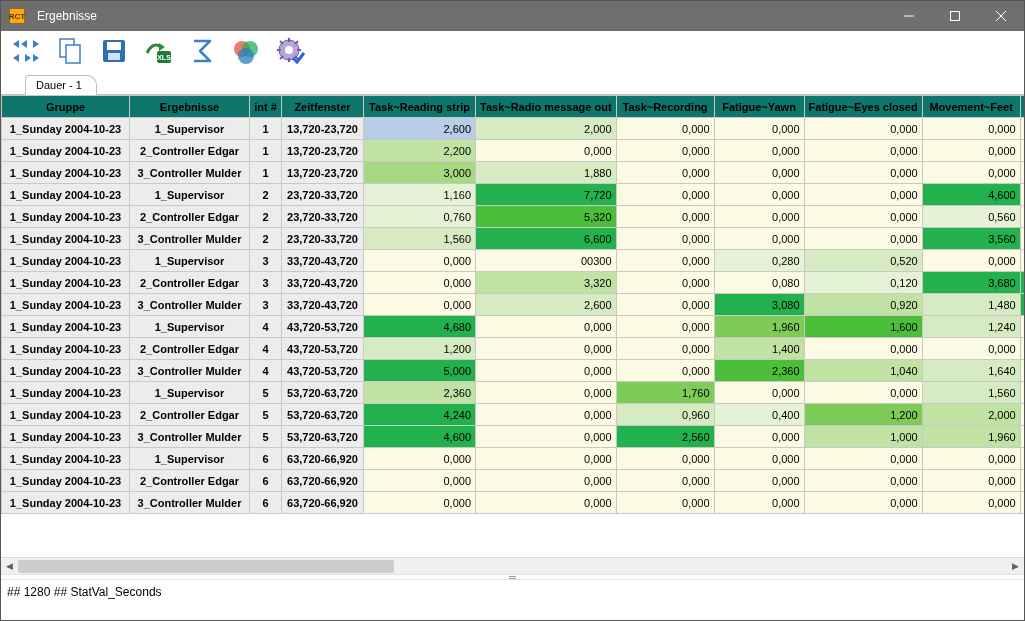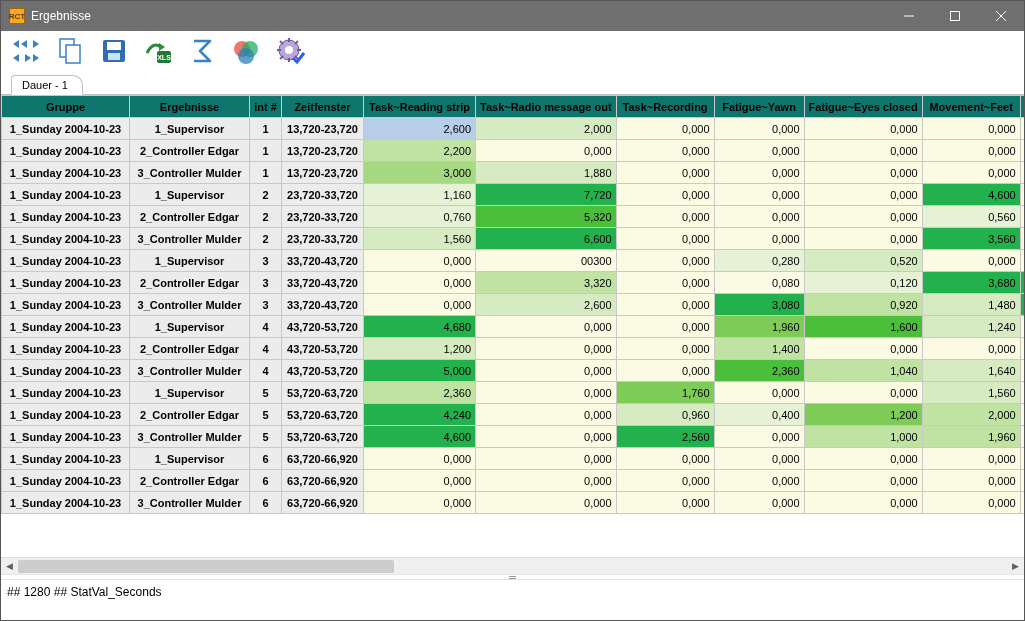--- a/index.html
+++ b/index.html
@@ -22,21 +22,21 @@
     background: #6f6f6f;
     color: #fff;
     display: flex;
     align-items: center;
     padding: 0 0 0 8px;
   }
   .titlebar .app-icon {
     width: 16px; height: 16px;
     background: #f9a825;
     border: 1px solid #a06800;
-    margin-right: 6px;
+    margin-right: 12px;
     display: flex;
     align-items: center;
     justify-content: center;
     font-size: 8px;
     color: #5c3b00;
     font-weight: bold;
   }
   .titlebar .title { font-size: 12px; }
   .titlebar .spacer { flex: 1; }
   .titlebar .win-btn {
@@ -57,21 +57,21 @@
   .toolbar .tbtn {
     width: 34px; height: 34px;
     display: flex; align-items: center; justify-content: center;
   }
 
   .tabstrip {
     height: 24px;
     border-bottom: 1px solid #bfbfbf;
     display: flex;
     align-items: flex-end;
-    padding-left: 10px;
+    padding-left: 24px;
     background: #fff;
   }
   .tab {
     border: 1px solid #bfbfbf;
     border-bottom: 1px solid #fff;
     background: #fff;
     padding: 3px 14px 3px 10px;
     font-size: 11px;
     border-radius: 4px 10px 0 0;
     position: relative;

